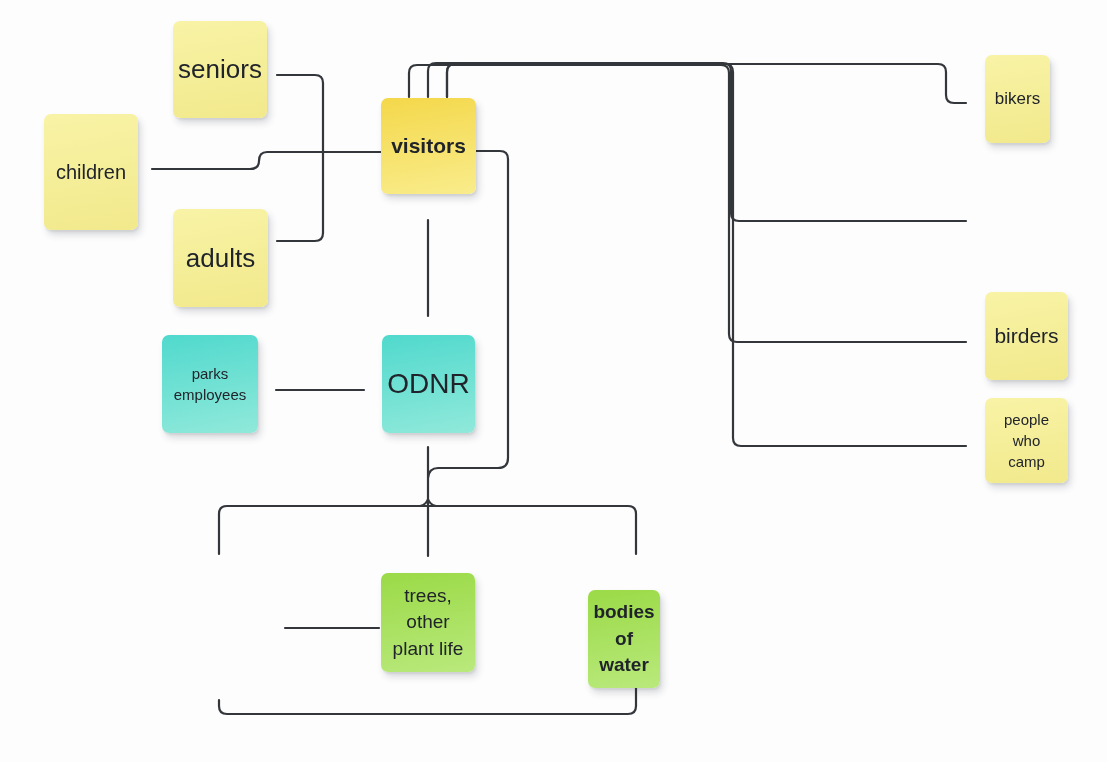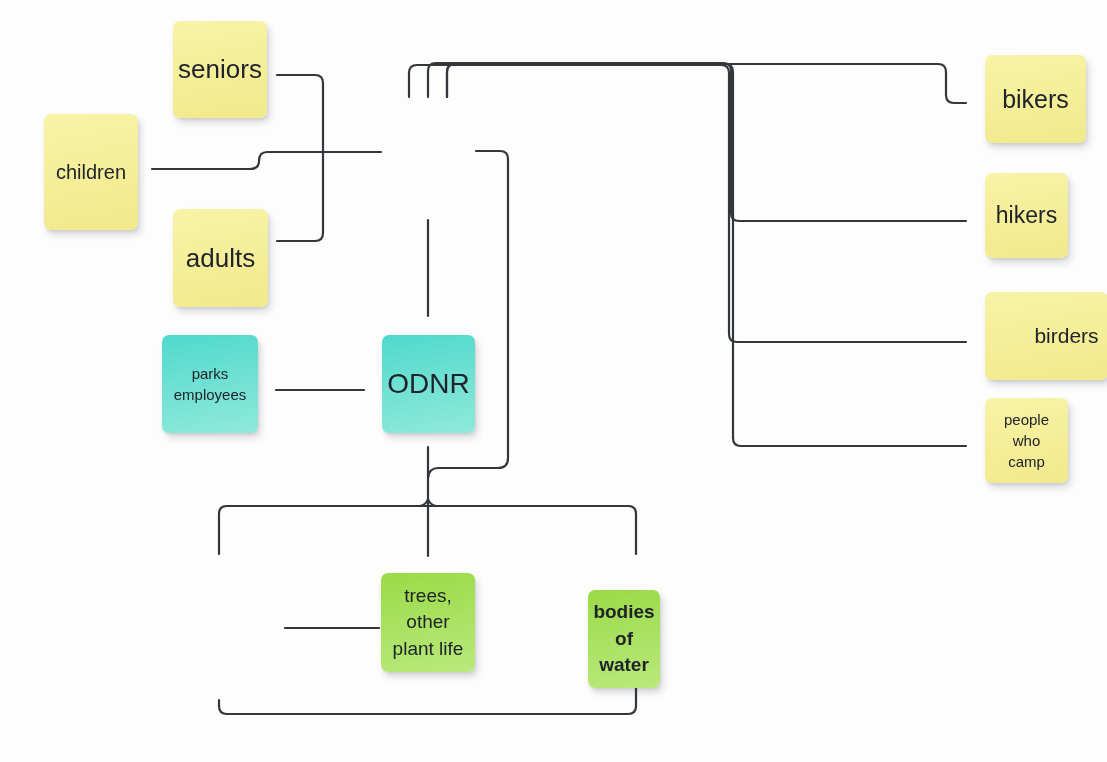--- a/index.html
+++ b/index.html
@@ -83,27 +83,27 @@
         <path class="arrowhead" d="M 978 342 L 964 335 Q 967.5 342 964 349 Z" fill="#33373b"></path>
       </g>
       <g class="edge">
         <path d="M 447 97 V 72 Q 447 64 455 64 H 725 Q 733 64 733 72 V 438 Q 733 446 741 446 H 966" stroke="#33373b" stroke-width="2.2"></path>
         <path class="arrowhead" d="M 978 446 L 964 439 Q 967.5 446 964 453 Z" fill="#33373b"></path>
       </g>
     </svg>
 <div class="note" style="left: 173px; top: 21px; width: 94px; height: 97px; background: linear-gradient(170deg, rgb(248, 243, 166), rgb(242, 233, 140)); font-size: 26px; font-weight: 400; color: rgb(32, 36, 42);"><span>seniors</span></div>
     <div class="note" style="left: 44px; top: 114px; width: 94px; height: 116px; background: linear-gradient(170deg, rgb(248, 243, 166), rgb(242, 233, 140)); font-size: 20px; font-weight: 400; color: rgb(32, 36, 42);"><span>children</span></div>
     <div class="note" style="left: 173px; top: 189px; width: 95px; height: 98px; background: linear-gradient(170deg, rgb(248, 243, 166), rgb(242, 233, 140)); font-size: 26px; font-weight: 400; color: rgb(32, 36, 42); margin-top: 20px;"><span>adults</span></div>
+    <div class="note" style="left: 381px; top: 98px; width: 95px; height: 96px; background: linear-gradient(170deg, rgb(244, 216, 75), rgb(249, 236, 139)); font-size: 21px; font-weight: 700; color: rgb(32, 36, 42);"><span>visitors</span></div>
     <div class="note" style="left: 162px; top: 335px; width: 96px; height: 98px; background: linear-gradient(170deg, rgb(80, 217, 205), rgb(144, 233, 218)); font-size: 15px; font-weight: 400; color: rgb(32, 36, 42);"><span>parks
 employees</span></div>
     <div class="note" style="left: 382px; top: 335px; width: 93px; height: 98px; background: linear-gradient(170deg, rgb(80, 217, 205), rgb(144, 233, 218)); font-size: 28px; font-weight: 400; color: rgb(32, 36, 42);"><span>ODNR</span></div>
     <div class="note" style="left: 381px; top: 573px; width: 94px; height: 99px; background: linear-gradient(170deg, rgb(155, 218, 71), rgb(185, 233, 124)); font-size: 19px; font-weight: 400; color: rgb(32, 36, 42);"><span>trees,
 other
 plant life</span></div>
     <div class="note" style="left: 588px; top: 590px; width: 72px; height: 98px; background: linear-gradient(170deg, rgb(155, 218, 71), rgb(185, 233, 124)); font-size: 19px; font-weight: 700; color: rgb(32, 36, 42);"><span>bodies
 of water</span></div>
-    <div class="note" style="left: 985px; top: 55px; width: 101px; height: 88px; background: linear-gradient(170deg, rgb(248, 243, 166), rgb(242, 233, 140)); font-size: 25px; font-weight: 400; color: rgb(32, 36, 42);"><span>bikers</span></div>
-    <div class="note" style="left: 985px; top: 173px; width: 83px; height: 85px; background: linear-gradient(170deg, rgb(248, 243, 166), rgb(242, 233, 140)); font-size: 23px; font-weight: 400; color: rgb(32, 36, 42);"><span>hikers</span></div>
-    <div class="note" style="left: 985px; top: 292px; width: 83px; height: 88px; background: linear-gradient(170deg, rgb(248, 243, 166), rgb(242, 233, 140)); font-size: 21px; font-weight: 400; color: rgb(32, 36, 42); padding-left: 40px;"><span>birders</span></div>
+    <div class="note" style="left: 985px; top: 55px; width: 65px; height: 88px; background: linear-gradient(170deg, rgb(248, 243, 166), rgb(242, 233, 140)); font-size: 17px; font-weight: 400; color: rgb(32, 36, 42);"><span>bikers</span></div>
+    <div class="note" style="left: 985px; top: 292px; width: 83px; height: 88px; background: linear-gradient(170deg, rgb(248, 243, 166), rgb(242, 233, 140)); font-size: 21px; font-weight: 400; color: rgb(32, 36, 42);"><span>birders</span></div>
     <div class="note" style="left: 985px; top: 398px; width: 83px; height: 85px; background: linear-gradient(170deg, rgb(248, 243, 166), rgb(242, 233, 140)); font-size: 15px; font-weight: 400; color: rgb(32, 36, 42);"><span>people
 who
 camp</span></div>
   </div>
 
 </body></html>

